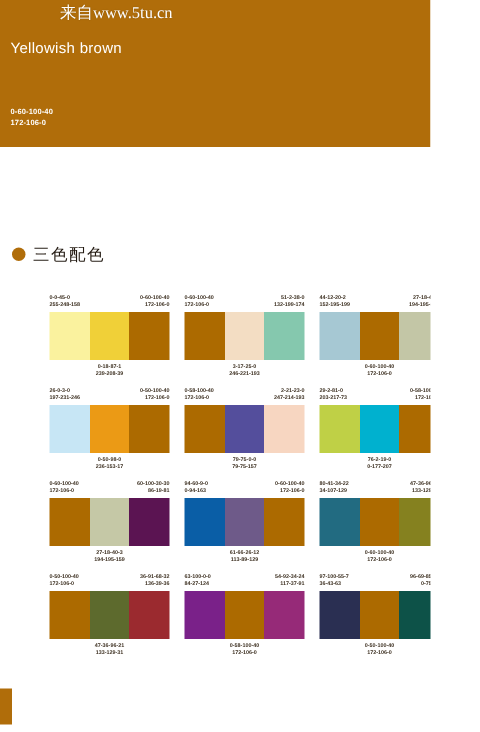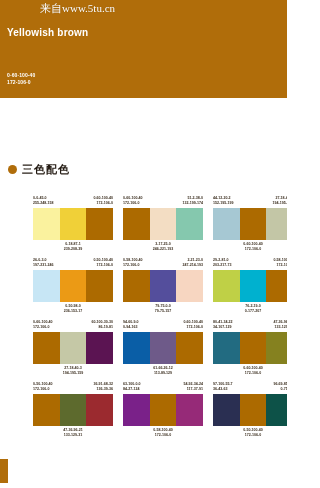--- a/index.html
+++ b/index.html
@@ -33,39 +33,39 @@
   .watermark{
     position:absolute;left:40px;top:0;height:17px;
     display:flex;align-items:center;
     font-family:Liberation Serif, serif;
     font-size:11px;color:#ffffff;letter-spacing:0px;
     text-shadow:0 0 1px rgba(0,0,0,.25);
     white-space:nowrap;
   }
   .header-title{
     position:absolute;left:7px;top:27px;
-    color:#ffffff;font-size:10px;font-weight:bold;
+    color:#ffffff;font-size:10px;font-weight:normal;
     letter-spacing:.2px;
   }
   .header-codes{
     position:absolute;left:7px;top:72px;
     color:#ffffff;font-size:5px;font-weight:bold;line-height:7px;
     letter-spacing:.1px;
   }
   
   .section{
     position:absolute;left:8px;top:162px;
     display:flex;align-items:center;gap:5px;
   }
   .section-dot{
     width:9px;height:9px;border-radius:50%;
     background:#b06d0a;display:inline-block;
   }
   .section-title{
-    font-size:11px;font-weight:bold;color:#231a12;letter-spacing:1px;
+    font-size:11px;font-weight:normal;color:#231a12;letter-spacing:1px;
   }
   
   .grid{
     position:absolute;left:0;top:196px;width:287px;
   }
   .row{
     display:flex;justify-content:flex-start;
     height:62px;
   }
   .group{

